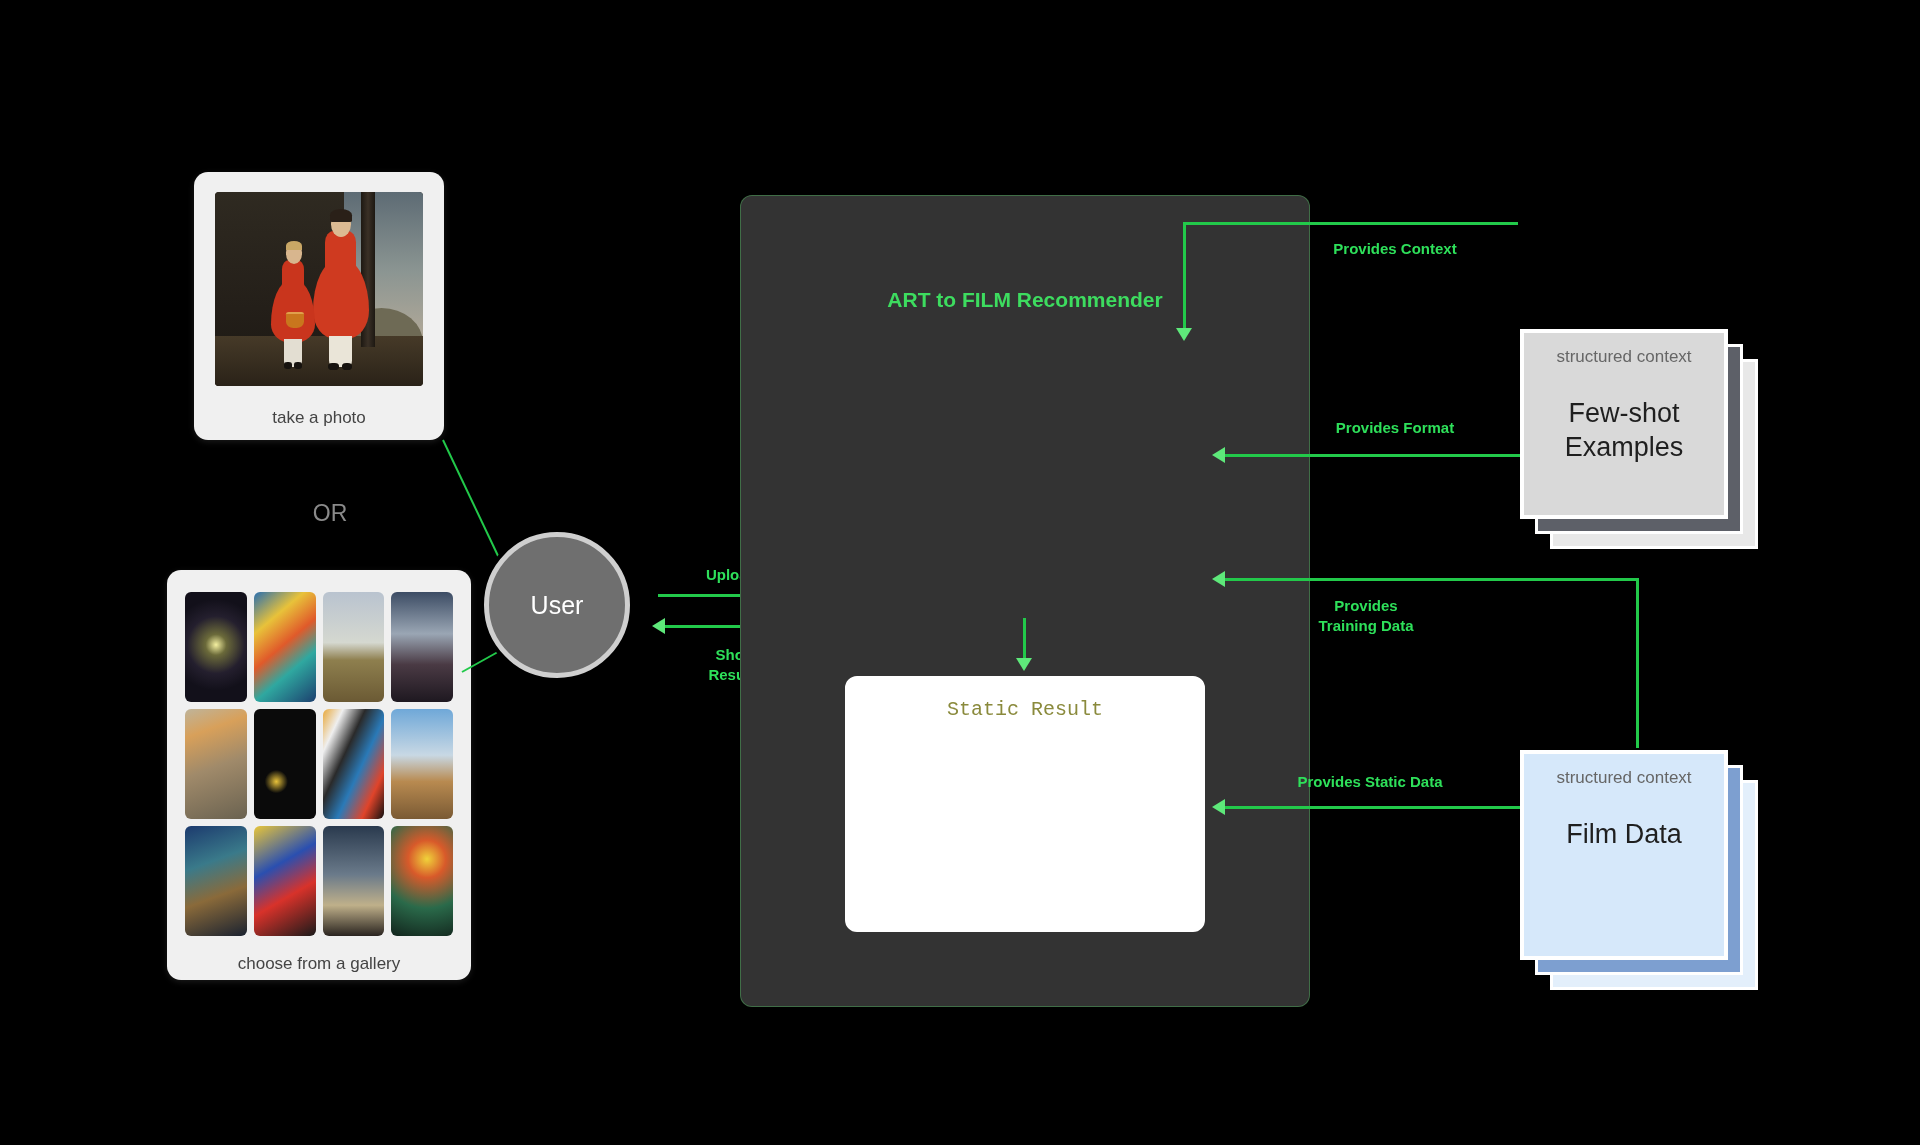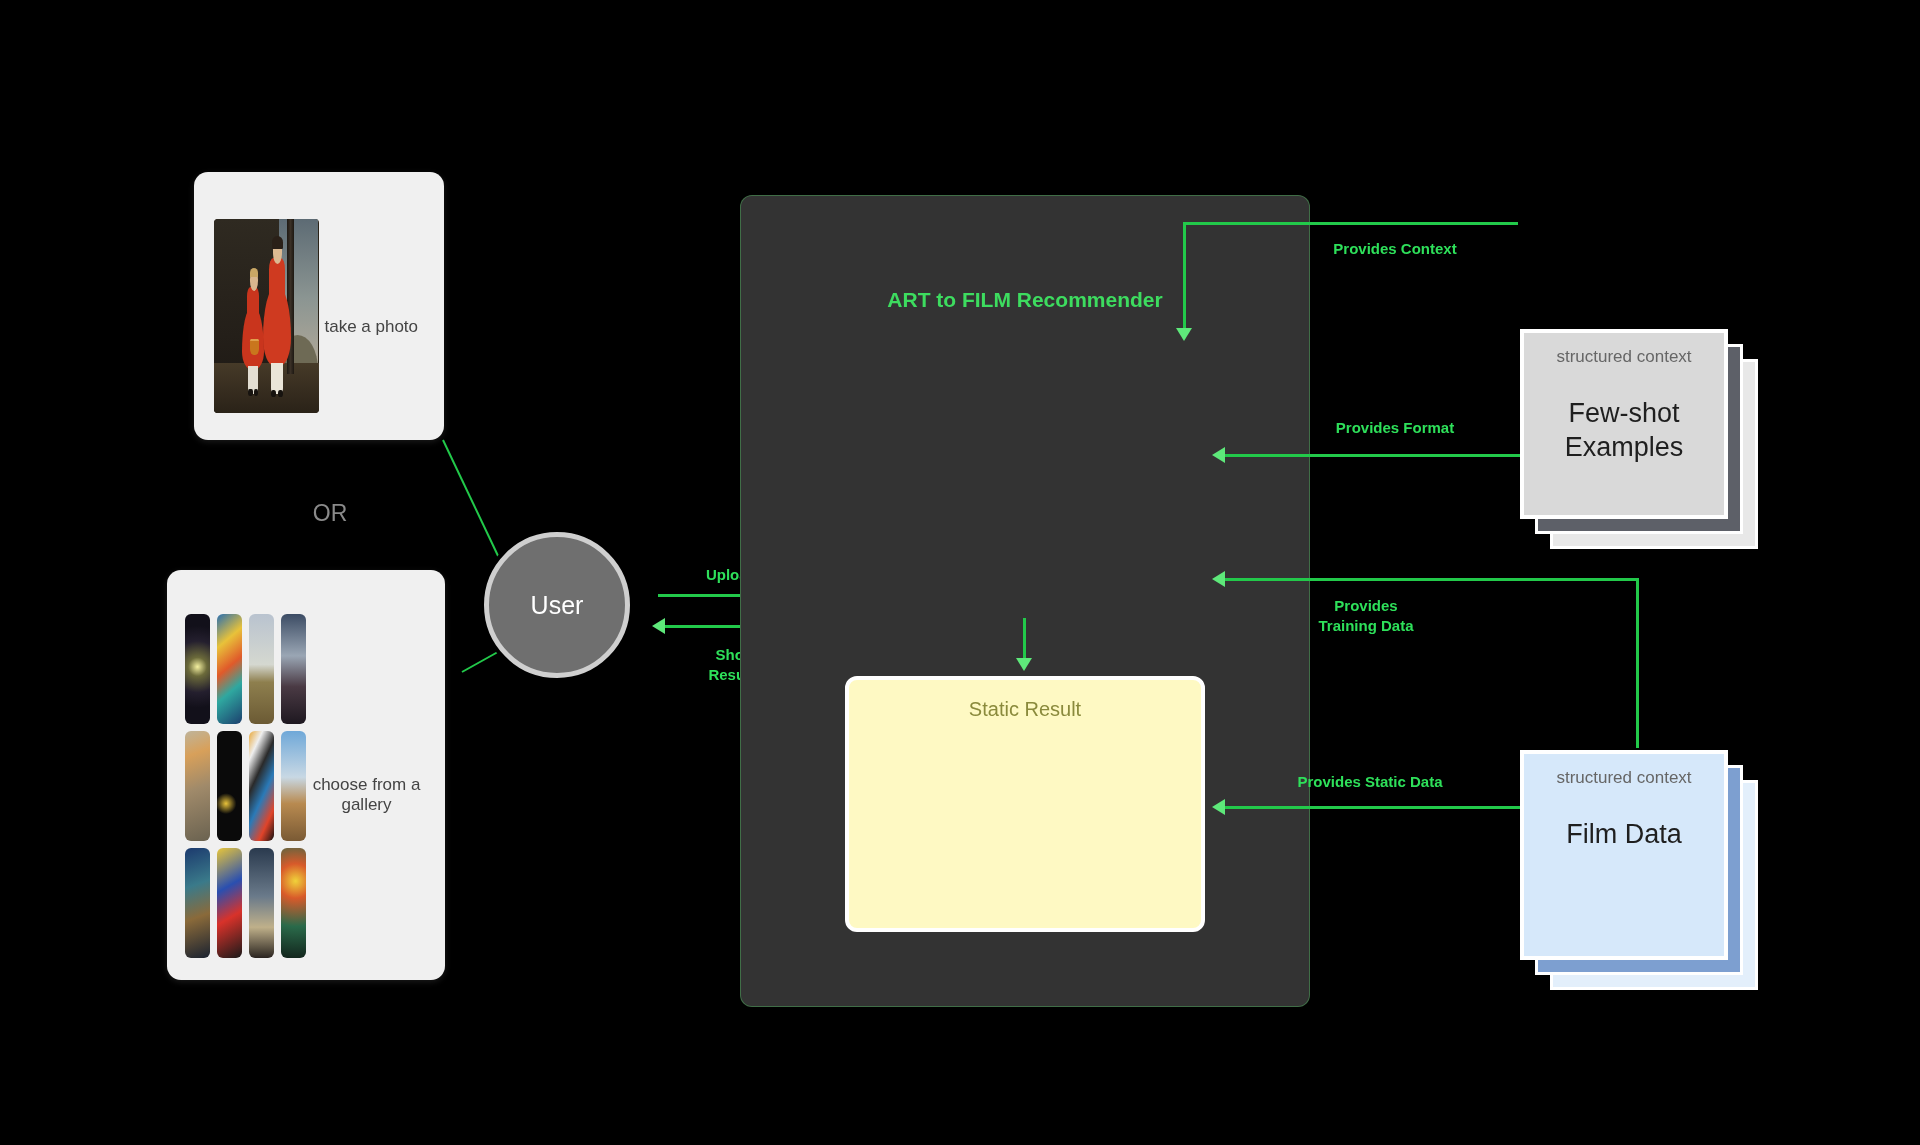--- a/index.html
+++ b/index.html
@@ -10,21 +10,21 @@
     overflow: hidden;
   }
   #stage { position: relative; width: 1920px; height: 1145px; }
 
   
   .input-card {
     position: absolute;
     background: #f0f0f0;
     border-radius: 14px;
     box-shadow: 0 2px 6px rgba(255,255,255,0.10);
-    display: flex; flex-direction: row; align-items: center;
+    display: flex; flex-direction: column; align-items: center;
   }
   .card-caption {
     color: #444; font-size: 17px; text-align: center;
     width: 100%;
   }
 
   #photo-card { left: 194px; top: 172px; width: 250px; height: 268px; padding: 20px 20px 0 20px; }
   #photo-thumb {
     width: 208px; height: 194px; border-radius: 4px; overflow: hidden;
     position: relative; background: #2a2318;
@@ -54,21 +54,21 @@
     background: #cf3a20; border-radius: 44% 44% 40% 40% / 64% 64% 36% 36%; }
   .figB-top { left: 53%; top: 20%; width: 15%; height: 21%; background: #cf3a20; border-radius: 28% 28% 8% 8%; }
   .figB-head { left: 56%; top: 10%; width: 9.5%; height: 13%; background: #dcba92; border-radius: 50%; }
   .figB-hair { left: 55.5%; top: 9%; width: 10.5%; height: 6.5%; background: #2a2018; border-radius: 50% 50% 10% 10%; }
   .figB-legs { left: 55%; top: 74%; width: 11%; height: 16%; background: #eae5d8; border-radius: 0 0 20% 20%; }
   .figB-shoe1 { left: 54.5%; bottom: 8%; width: 5%; height: 4%; background: #17130f; border-radius: 40%; }
   .figB-shoe2 { left: 61%; bottom: 8%; width: 5%; height: 4%; background: #17130f; border-radius: 40%; }
   .figA-shoe1 { left: 33%; bottom: 9%; width: 4%; height: 3.2%; background: #17130f; border-radius: 40%; }
   .figA-shoe2 { left: 38%; bottom: 9%; width: 4%; height: 3.2%; background: #17130f; border-radius: 40%; }
 
-  #gallery-card { left: 167px; top: 570px; width: 278px; height: 410px; padding: 22px 18px 0 18px; }
+  #gallery-card { left: 167px; top: 570px; width: 304px; height: 410px; padding: 22px 18px 0 18px; }
   #gallery-grid {
     display: grid; grid-template-columns: repeat(4, 1fr); gap: 7px;
     width: 100%;
   }
   .tile { width: 100%; height: 110px; border-radius: 6px; overflow: hidden; position: relative; }
   #gallery-card .card-caption { margin-top: 18px; font-size: 17px; }
 
   #or-label {
     position: absolute; left: 290px; top: 500px; width: 80px;
     color: #8a8a8a; font-size: 23px; text-align: center;
@@ -102,21 +102,22 @@
   #gpt-box {
     left: 845px; top: 357px; width: 360px; height: 257px;
     background: #88e89b;
   }
   #gpt-title { margin-top: 16px; color: #1f7a36; font-size: 20px; }
   #gpt-body { margin-top: 32px; color: #141414; font-size: 20px; text-align: center; line-height: 1.35; }
   #gpt-body .gap { display: block; height: 16px; }
 
   #static-box {
     left: 845px; top: 676px; width: 360px; height: 256px;
-    background: #fef9c3;
+    background: #ffffff;
+    font-family: Liberation Mono, monospace;
   }
   #static-title { margin-top: 18px; color: #8a8a3c; font-size: 20px; }
   #static-body { margin-top: 54px; color: #141414; font-size: 20px; font-weight: bold; text-align: center; line-height: 1.4; }
 
   
   .doc-stack { position: absolute; }
   .doc-layer { position: absolute; }
   .doc-front {
     position: absolute; left: 0; top: 0;
     border: 4px solid #ffffff;

